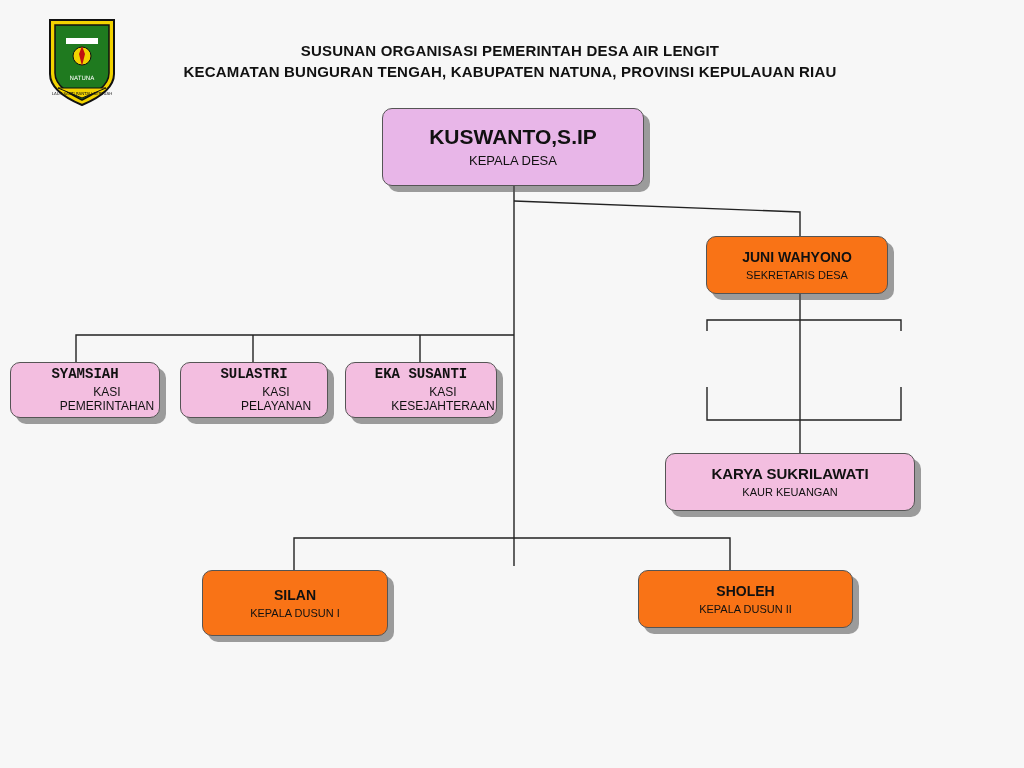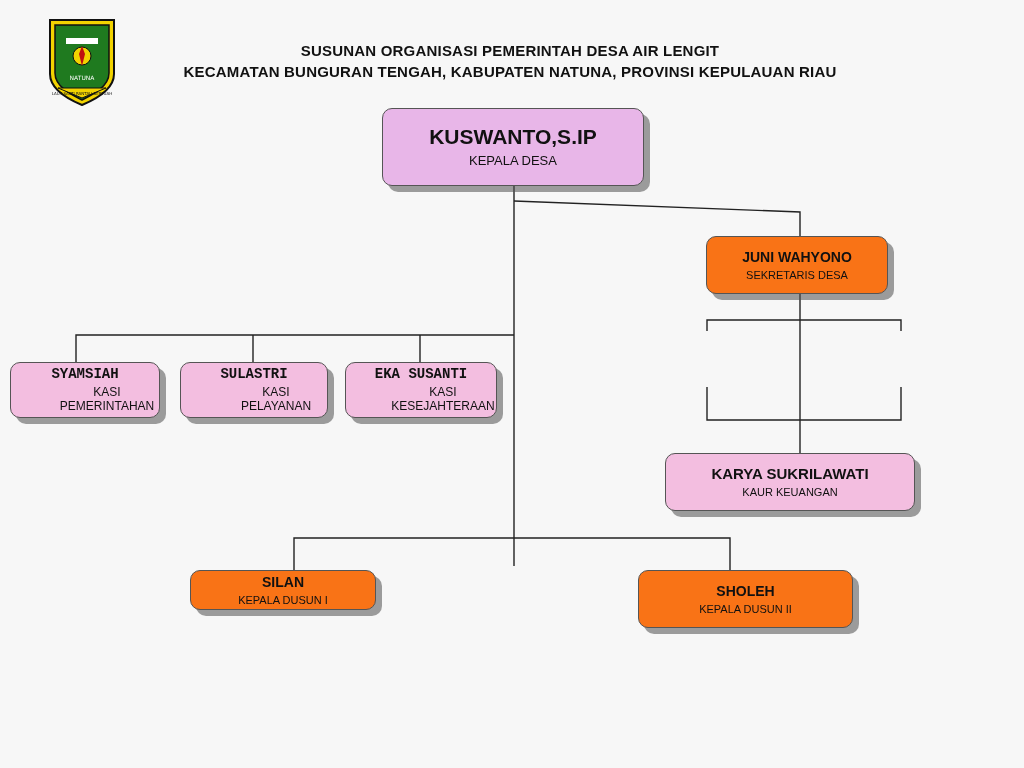--- a/index.html
+++ b/index.html
@@ -102,21 +102,21 @@
   #node-keuangan   { left: 659px; top: 453px;  width: 250px; height: 58px; margin-left: 6px; }
   #node-keuangan .name { font-size: 15px; }
   #node-keuangan .role { font-size: 11px; text-align: right; }
 
   #node-kasi1      { left: 10px;  top: 362px;  width: 150px; height: 56px; }
   #node-kasi2      { left: 180px; top: 362px;  width: 148px; height: 56px; }
   #node-kasi3      { left: 345px; top: 362px;  width: 152px; height: 56px; }
   #node-kasi1 .name, #node-kasi2 .name, #node-kasi3 .name { font-size: 14px; font-family: Liberation Mono, monospace; }
   #node-kasi1 .role, #node-kasi2 .role, #node-kasi3 .role { font-size: 12px; padding-left: 44px; }
 
-  #node-dusun1     { left: 190px; top: 570px;  width: 186px; height: 40px; }
+  #node-dusun1     { left: 202px; top: 570px;  width: 186px; height: 66px; }
   #node-dusun2     { left: 638px; top: 570px;  width: 215px; height: 58px; }
   #node-dusun1 .name, #node-dusun2 .name { font-size: 14px; }
   #node-dusun1 .role, #node-dusun2 .role { font-size: 11px; }
 </style>
 </head>
 <body>
 
 <div id="canvas">
 
   <svg id="lines" viewBox="0 0 1024 768">

